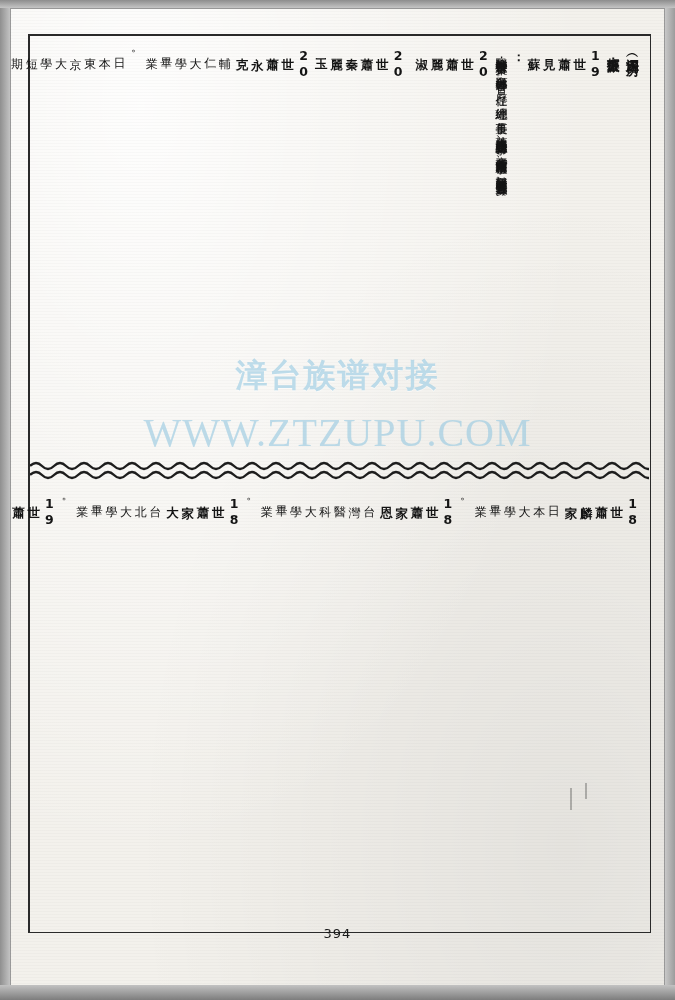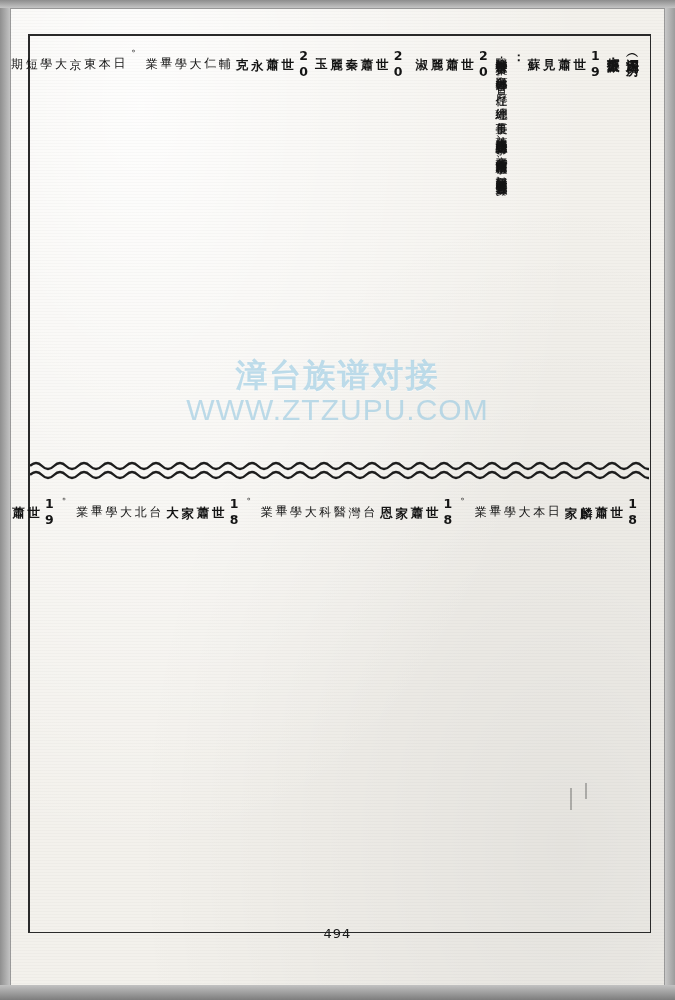--- a/index.html
+++ b/index.html
@@ -87,25 +87,25 @@
   .wm .cn{
     font-family:"DejaVu Sans","Liberation Sans",sans-serif;
     font-size:32px;
     font-weight:700;
     color:rgba(150,200,225,.62);
     letter-spacing:2px;
     line-height:1.1;
     text-shadow:0 1px 0 rgba(255,255,255,.5);
   }
   .wm .en{
-    font-family:Liberation Sans, sans-serif;
-    font-size:30px;
+    font-family:Liberation Serif, serif;
+    font-size:40px;
     color:rgba(150,200,225,.62);
     letter-spacing:1px;
-    margin-top:0;
+    margin-top:16px;
   }
   .pagenum{
     position:absolute;
     left:0;right:0;bottom:52px;
     text-align:center;
     font-family:"DejaVu Sans","Liberation Sans",sans-serif;
     font-size:13px;
     color:#1a1a1a;
     letter-spacing:1px;
   }
@@ -224,21 +224,21 @@
 家
 夫</div>
 
   </div>
 
   <div class="wm">
     <div class="cn">漳台族谱对接</div>
     <div class="en">WWW.ZTZUPU.COM</div>
   </div>
 
-  <div class="pagenum">494</div>
+  <div class="pagenum">394</div>
 
   <span class="speck" style="left:560px;top:780px;width:2px;height:22px;"></span>
   <span class="speck" style="left:575px;top:775px;width:2px;height:16px;"></span>
 </div>
 
 <div class="edge-l"></div>
 <div class="edge-r"></div>
 <div class="edge-t"></div>
 <div class="edge-b"></div>
 

